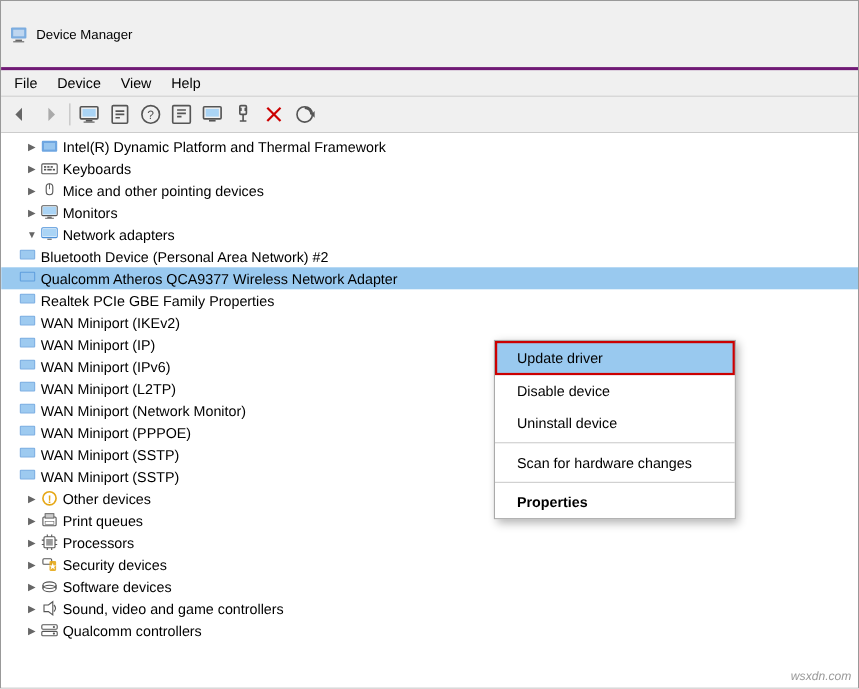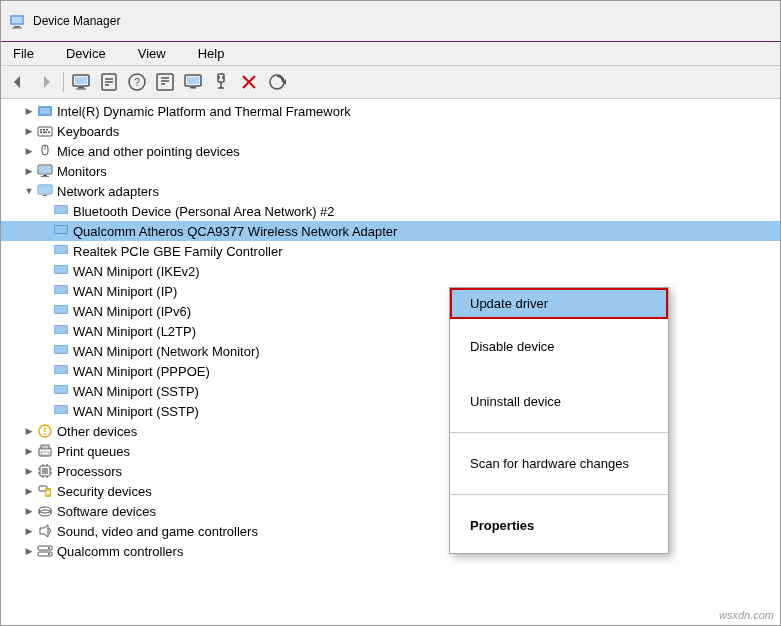--- a/index.html
+++ b/index.html
@@ -16,43 +16,43 @@
       width: 781px;
       height: 626px;
       background: #f0f0f0;
       border: 1px solid #999;
       display: flex;
       flex-direction: column;
     }
 
     .title-bar {
       background: #f0f0f0;
-      padding: 12px 8px;
+      padding: 22px 8px;
       display: flex;
       align-items: center;
       gap: 8px;
-      border-bottom: 1px solid #701a75;
+      border-bottom: 3px solid #701a75;
     }
 
     .title-bar-icon {
       width: 16px;
       height: 16px;
       display: flex;
       align-items: center;
       justify-content: center;
     }
 
     .title-bar-text {
       font-size: 12px;
       font-weight: normal;
     }
 
     .menu-bar {
       display: flex;
-      gap: 16px;
+      gap: 2px;
       padding: 2px 4px;
       background: #f0f0f0;
       border-bottom: 1px solid #ccc;
     }
 
     .menu-item {
       padding: 2px 8px;
       cursor: pointer;
       font-size: 13px;
     }
@@ -133,36 +133,36 @@
       display: flex;
       align-items: center;
       justify-content: center;
     }
 
     .item-label {
       font-size: 13px;
     }
 
     .indent-1 { padding-left: 20px; }
-    .indent-2 { padding-left: 36px; }
+    .indent-2 { }
 
     
     .context-menu {
       position: absolute;
       background: white;
       border: 1px solid #aaa;
       box-shadow: 3px 3px 8px rgba(0,0,0,0.3);
       z-index: 1000;
       min-width: 220px;
       top: 188px;
       left: 448px;
     }
 
     .context-menu-item {
-      padding: 20px 20px;
+      padding: 7px 20px;
       cursor: pointer;
       font-size: 13px;
     }
 
     .context-menu-item.highlighted {
       background: #99c9ef;
       color: black;
       border: 2px solid #cc0000;
       padding: 6px 18px;
     }
@@ -373,21 +373,21 @@
       </div>
 
       <div class="tree-item indent-2">
         <div class="expand-icon" style="visibility:hidden">▶</div>
         <div class="item-icon">
           <svg width="16" height="16" viewBox="0 0 16 16">
             <rect x="1" y="2" width="14" height="9" rx="1" fill="#4a90d9" opacity="0.7"></rect>
             <rect x="2" y="3" width="12" height="7" fill="#aad4f5" opacity="0.7"></rect>
           </svg>
         </div>
-        <span class="item-label">Realtek PCIe GBE Family Controller</span>
+        <span class="item-label">Realtek PCIe GBE Family Properties</span>
       </div>
 
       <div class="tree-item indent-2">
         <div class="expand-icon" style="visibility:hidden">▶</div>
         <div class="item-icon">
           <svg width="16" height="16" viewBox="0 0 16 16">
               <rect x="1" y="2" width="14" height="9" rx="1" fill="#4a90d9" opacity="0.7"></rect>
               <rect x="2" y="3" width="12" height="7" fill="#aad4f5" opacity="0.7"></rect>
             </svg>
         </div>

